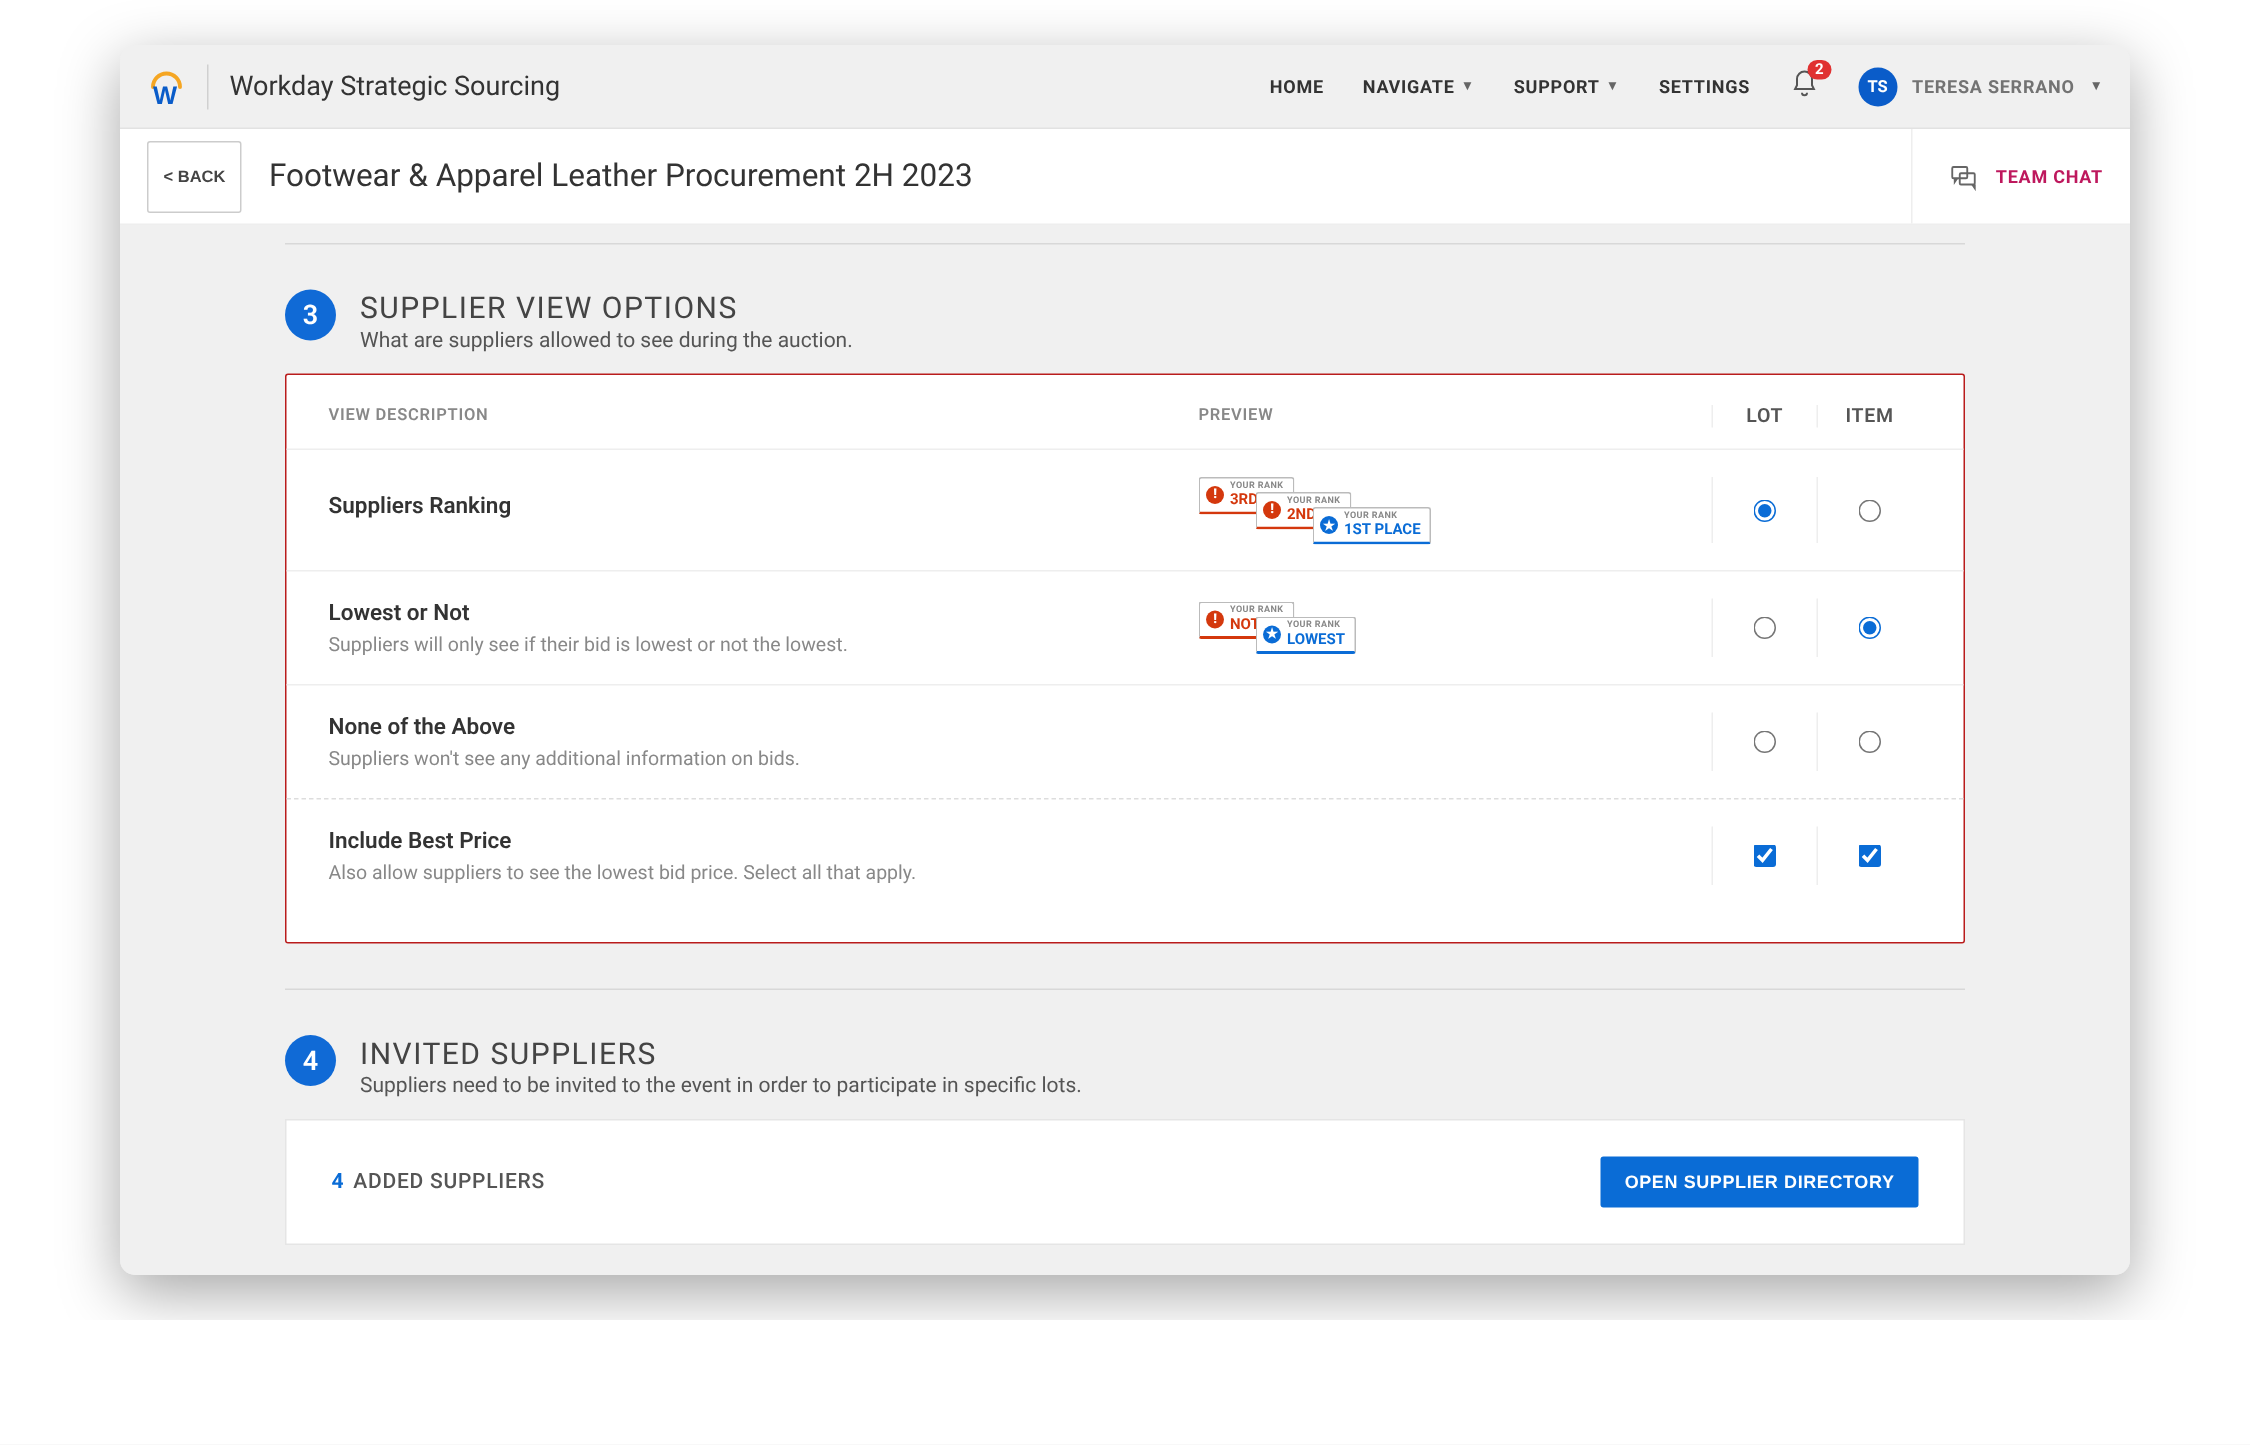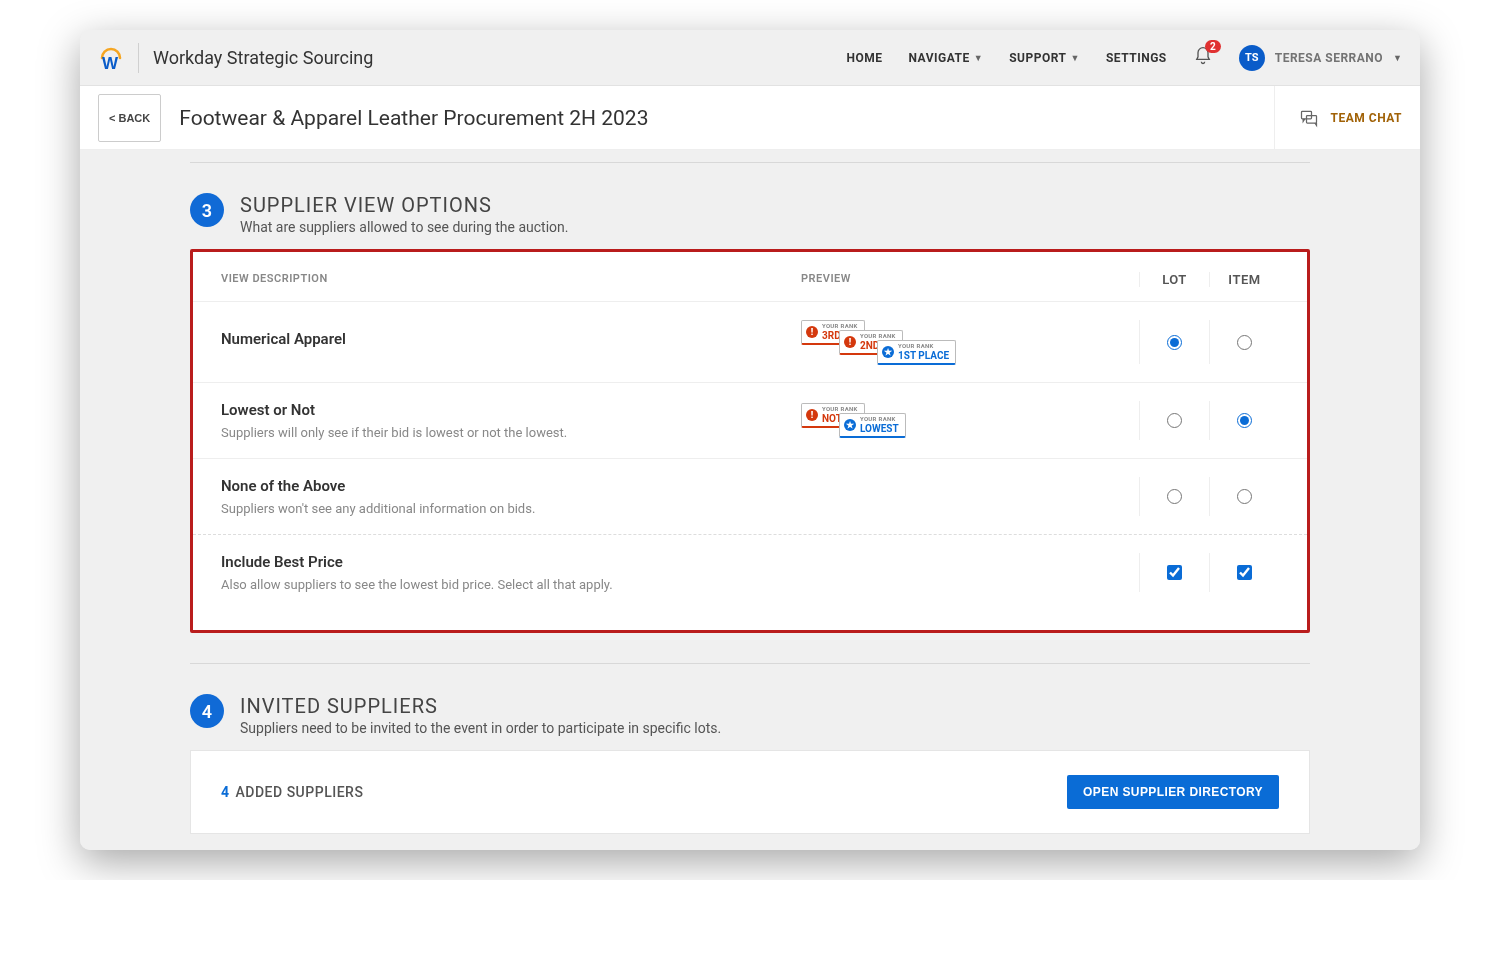--- a/index.html
+++ b/index.html
@@ -49,31 +49,31 @@
     height: 64px;
     display:flex;
     align-items:center;
     padding: 0 18px;
     border-bottom: 1px solid #eee;
   }
   .back-btn {
     border:1px solid #ccc; background:#fff; padding:17px 10px; font-size:11px; font-weight:700; color:#444; cursor:pointer; border-radius:2px;
   }
   .page-title { font-size: 21px; color:#333; margin-left: 18px; font-weight:400;}
-  .teamchat { margin-left:auto; display:flex; align-items:center; gap:12px; color:#a16207; font-size:12px; font-weight:700; letter-spacing:0.5px; cursor:pointer; padding-left:24px; border-left:1px solid #eee; height:100%;}
+  .teamchat { margin-left:auto; display:flex; align-items:center; gap:12px; color:#be185d; font-size:12px; font-weight:700; letter-spacing:0.5px; cursor:pointer; padding-left:24px; border-left:1px solid #eee; height:100%;}
   .teamchat svg { width:20px; height:20px; stroke:#666; fill:none; stroke-width:1.5;}
   
   .content { flex:1; overflow-y:auto; background:#f0f0f0; padding: 0 110px 40px 110px; }
   .top-rule { height:1px; background:#d8d8d8; margin: 12px 0 30px 0;}
   .section-head { display:flex; gap:16px; align-items:flex-start; margin-bottom:14px;}
   .step-num { width:34px; height:34px; border-radius:50%; background:#106ad6; color:#fff; font-size:18px; font-weight:600; display:flex; align-items:center; justify-content:center; flex-shrink:0;}
   .section-title { font-size:20px; color:#444; letter-spacing:1px; font-weight:400;}
   .section-sub { font-size:14px; color:#555; margin-top:2px;}
   
-  .card { background:#fff; border:3px solid #b91c1c; border-radius:2px; }
+  .card { background:#fff; border:1px solid #b91c1c; border-radius:2px; }
   .tbl-head { display:flex; padding: 20px 28px 14px 28px; border-bottom:1px solid #eee; font-size:11px; color:#888; letter-spacing:0.5px; font-weight:600;}
   .col-desc { flex: 0 0 580px; }
   .col-prev { flex: 1; }
   .col-lot, .col-item { width:70px; text-align:center; border-left:1px solid #eee; font-size:13px; color:#555;}
   .row { display:flex; padding: 18px 28px; border-bottom:1px solid #eee; align-items:center;}
   .row.dashed { border-bottom:1px dashed #ddd; }
   .row-title { font-size:15px; color:#333; font-weight:600; margin-bottom:6px;}
   .row-desc { font-size:13px; color:#888; }
   .col-prev-body { flex:1; display:flex; align-items:center; }
   .col-lot-body, .col-item-body { width:70px; display:flex; justify-content:center; align-items:center; border-left:1px solid #eee; align-self:stretch;}
@@ -171,21 +171,21 @@
     <div class="card">
       <div class="tbl-head">
         <div class="col-desc">VIEW DESCRIPTION</div>
         <div class="col-prev">PREVIEW</div>
         <div class="col-lot">LOT</div>
         <div class="col-item">ITEM</div>
       </div>
 
       <div class="row">
         <div class="col-desc">
-          <div class="row-title">Numerical Apparel</div>
+          <div class="row-title">Suppliers Ranking</div>
         </div>
         <div class="col-prev-body">
           <div class="rank-stack">
             <div class="rank-card red" style="top:0;left:0;">
                 <span class="rank-icon red">!</span>
                 <div><span class="mini">YOUR RANK</span><span>3RD</span></div>
               </div>
             <div class="rank-card red" style="top:10px;left:38px;">
                 <span class="rank-icon red">!</span>
                 <div><span class="mini">YOUR RANK</span><span>2ND</span></div>

